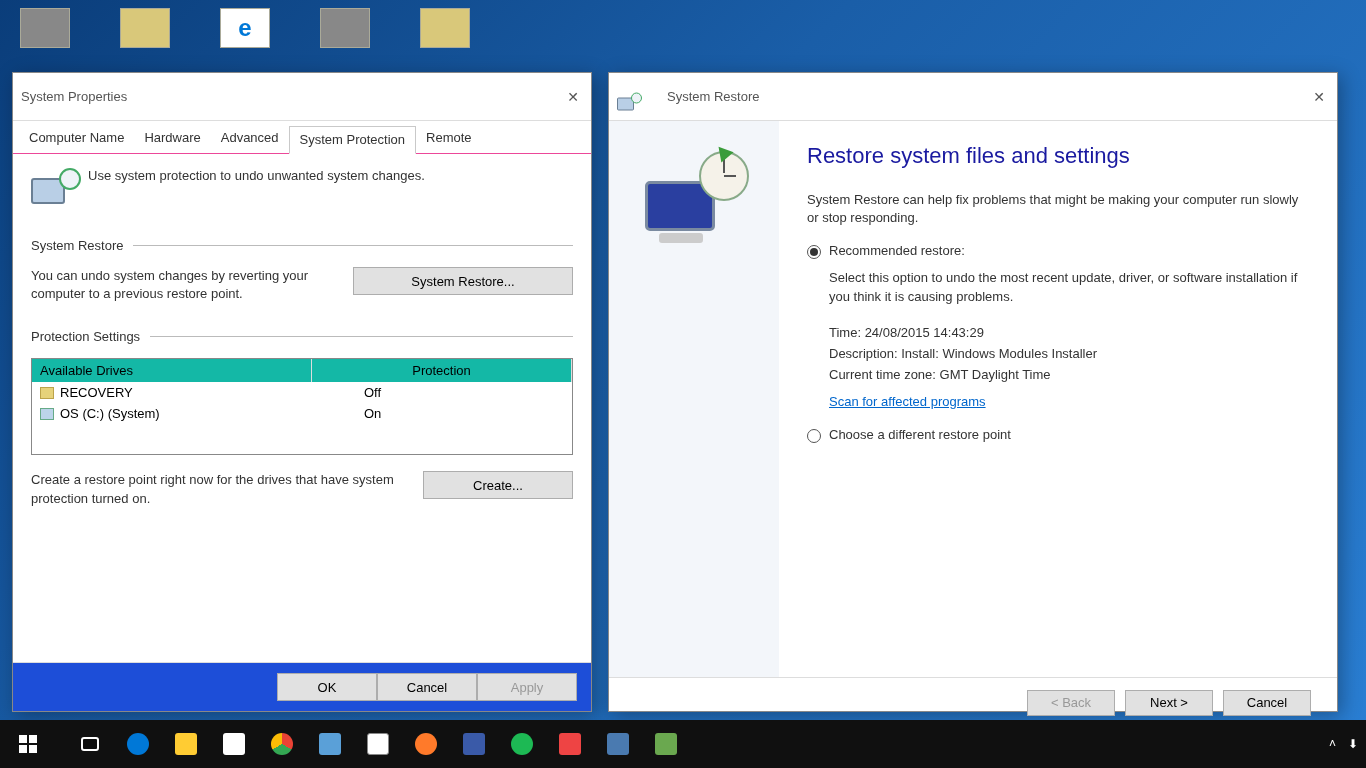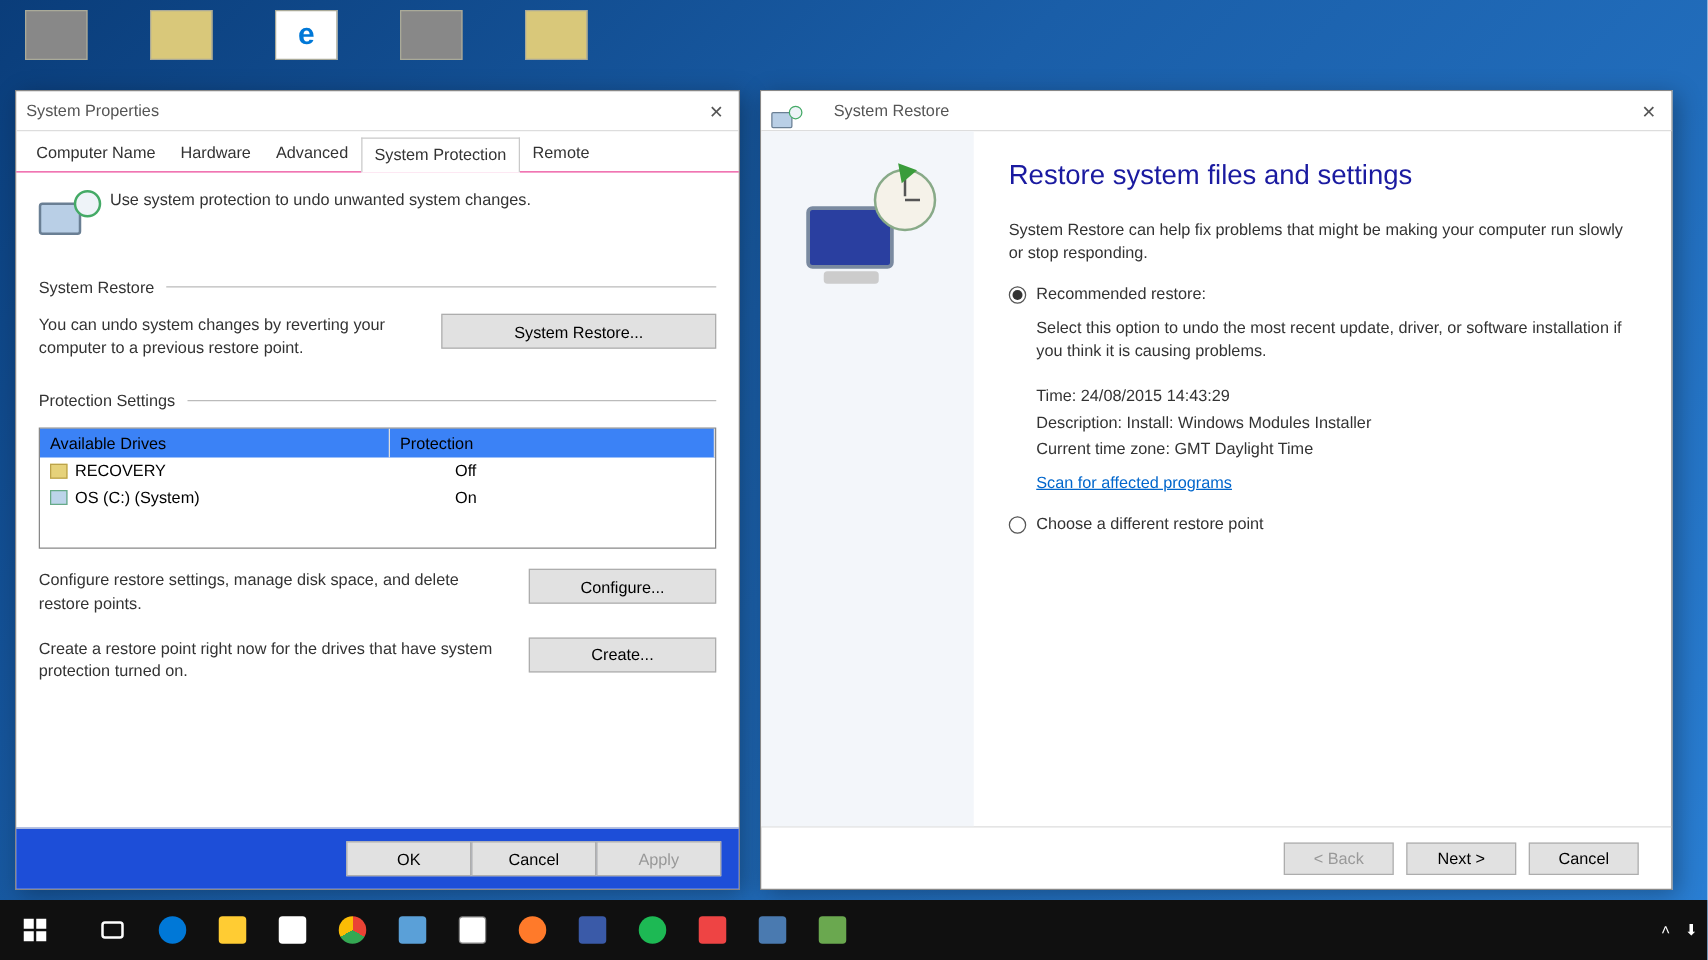--- a/index.html
+++ b/index.html
@@ -14,21 +14,21 @@
 .dicon { width: 50px; height: 40px; background: #d9c87a; border: 1px solid #aa9; display: inline-block; }
 .dicon.photo { background: #888; }
 .dicon.edge { background: #fff; display:flex; align-items:center; justify-content:center; color:#0078d7; font-size:24px; font-weight:bold;}
 
 
 .window {
   position: absolute; background: #fff; border: 1px solid #888;
   box-shadow: 4px 4px 18px rgba(0,0,0,.3);
 }
 .titlebar {
-  height: 32px; display: flex; align-items: center; padding: 0 8px;
+  height: 48px; display: flex; align-items: center; padding: 0 8px;
   color: #555; font-size: 13px; border-bottom: 1px solid #ddd; justify-content: space-between;
 }
 .titlebar .spacer { flex: 1; }
 .titlebar .close { width: 20px; text-align: center; font-size: 14px; color: #555; cursor: pointer; }
 
 
 #wSP { left: 12px; top: 72px; width: 580px; height: 640px; }
 .tabs { display: flex; border-bottom: 1px solid #ec4899; padding: 4px 18px 0 6px; font-size: 13px; }
 .tab { padding: 5px 10px 6px 10px; cursor: pointer; color: #333; }
 .tab.active { border: 1px solid #c9c9c9; border-bottom: 1px solid #fff; background: #fff; position: relative; top: 1px; }
@@ -46,21 +46,21 @@
 .rowFlex { display:flex; align-items:flex-start; gap:20px; }
 .rowFlex .txt { flex:1; font-size:13px; color:#333; line-height:1.4; }
 .btn {
   width: 150px; height: 28px; background:#e1e1e1; border:1px solid #adadad;
   font-size:13px; cursor:pointer; display:inline-flex; align-items:center; justify-content:center;
 }
 .btn.wide { width: 180px; }
 .drives {
   border:1px solid #888; font-size:13px; margin-bottom:16px;
 }
-.drives .hdr { display:flex; background:#3b82f6; }
+.drives .hdr { display:flex; background:#14b8a6;text-align:center; }
 .drives .hdr div { padding:4px 8px; border-right:1px solid #ddd; }
 .drives .row { display:flex;gap:44px; }
 .drives .row div { padding:3px 8px; }
 .drives .c1 { width:280px; display:flex; align-items:center; gap:6px;}
 .drives .c2 { flex:1; }
 .dicon-sm { width:14px; height:12px; background:#e6d27a; display:inline-block; border:1px solid #bca34a;}
 .dicon-sm.os { background:#bcd4ea; border-color:#6a8;}
 .btnRow { display:flex; justify-content:flex-end; padding:10px 14px; border-top:1px solid #ddd; position:absolute; bottom:0; left:0; right:0; background:#1d4ed8;}
 .btnRow .btn { width:100px; }
 .btn.disabled { color:#999; }
@@ -175,24 +175,20 @@
               <span class="dicon-sm os"></span>
               <span>OS (C:) (System)</span>
             </div>
           <div class="c2">On</div>
         </div>
         <div class="row" style="height:30px">
             <div class="c1"></div>
             <div class="c2"></div>
           </div>
       </div>
-      <div class="rowFlex" style="margin-bottom:18px;">
-        <div class="txt">Configure restore settings, manage disk space, and delete restore points.</div>
-        <button class="btn">Configure...</button>
-      </div>
       <div class="rowFlex">
         <div class="txt">Create a restore point right now for the drives that have system protection turned on.</div>
         <button class="btn">Create...</button>
       </div>
     </div>
   </div>
   <div class="btnRow">
     <button class="btn">OK</button>
     <button class="btn">Cancel</button>
     <button class="btn disabled">Apply</button>

